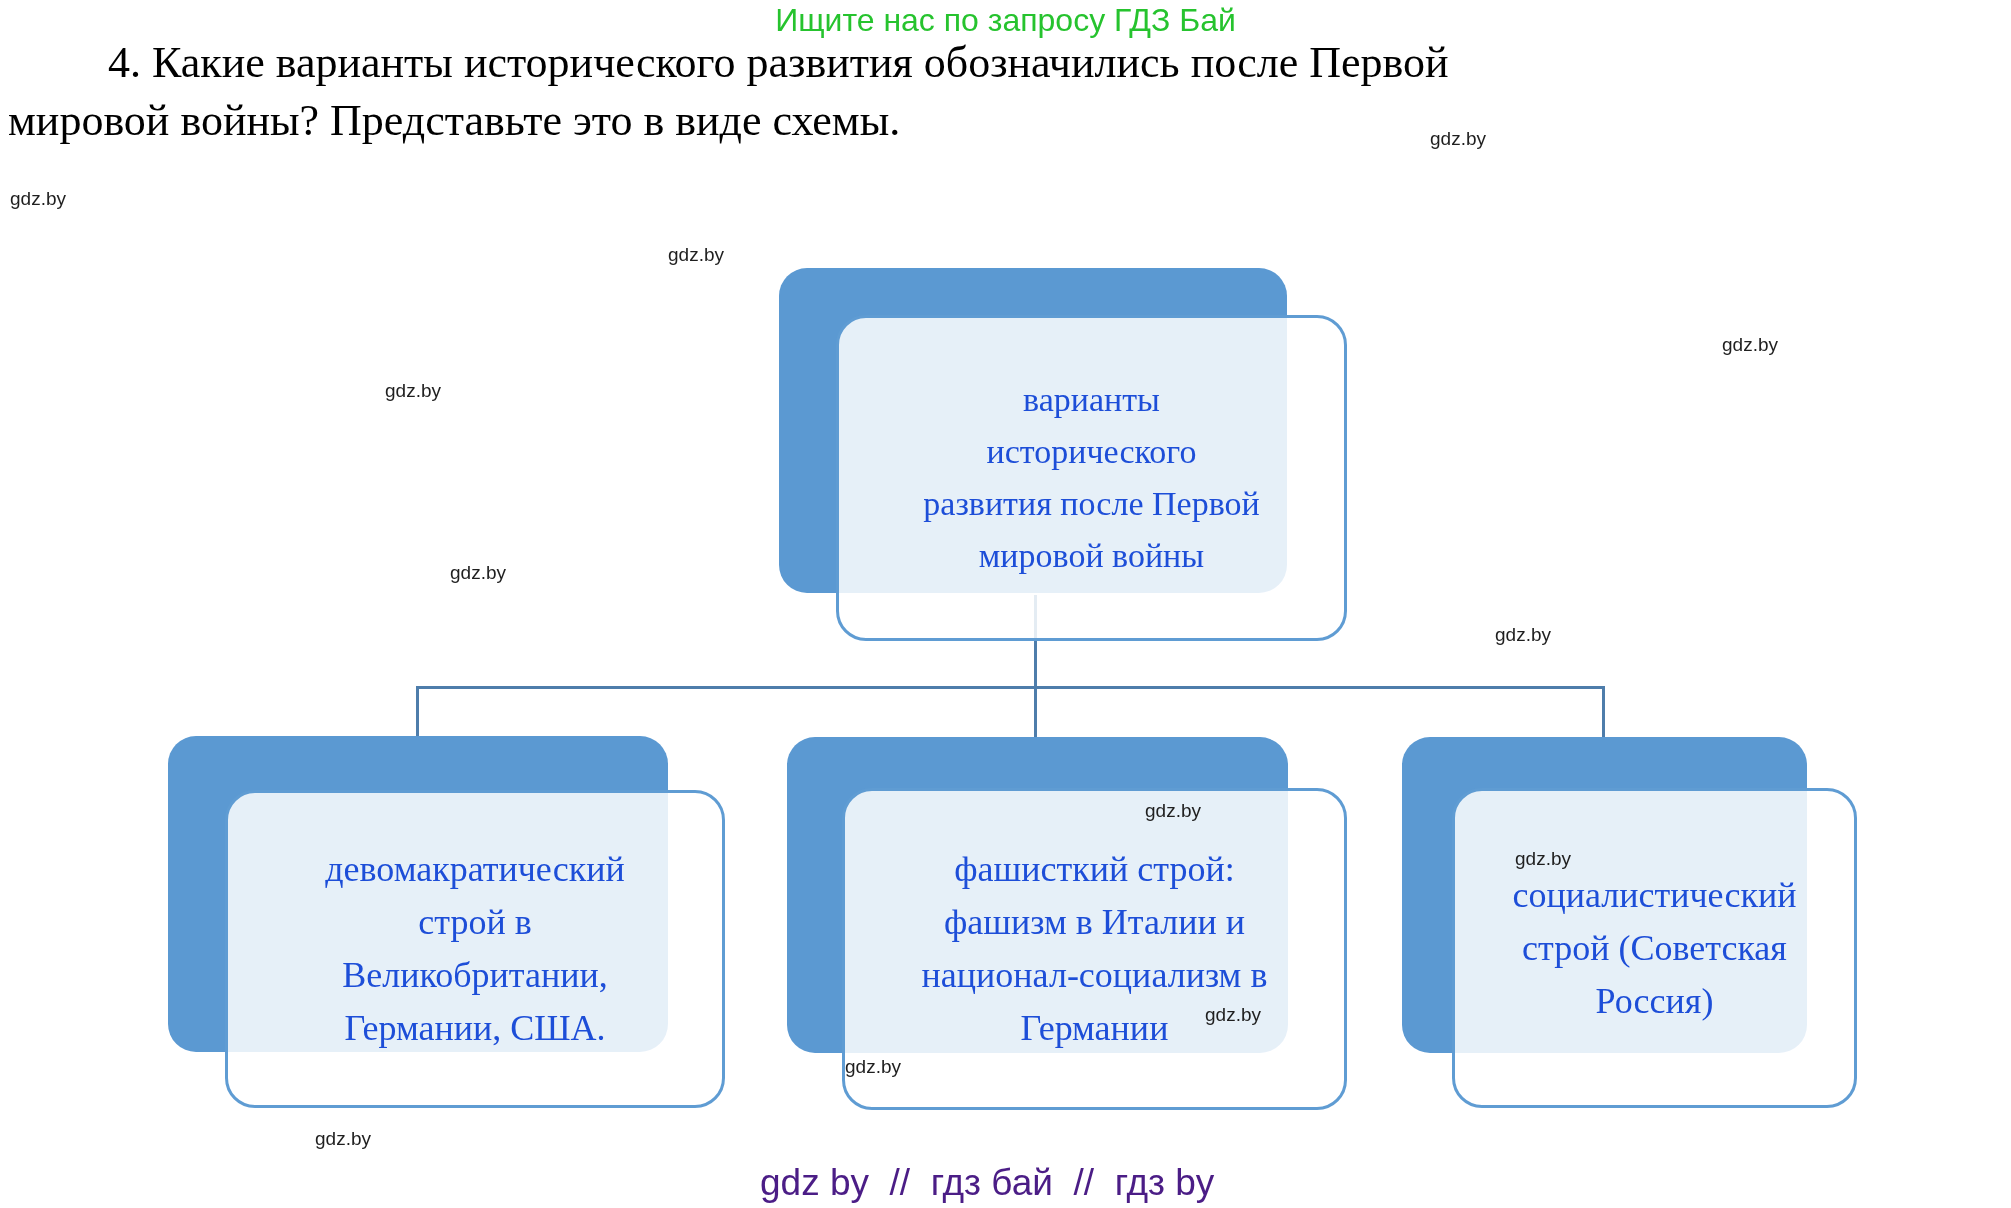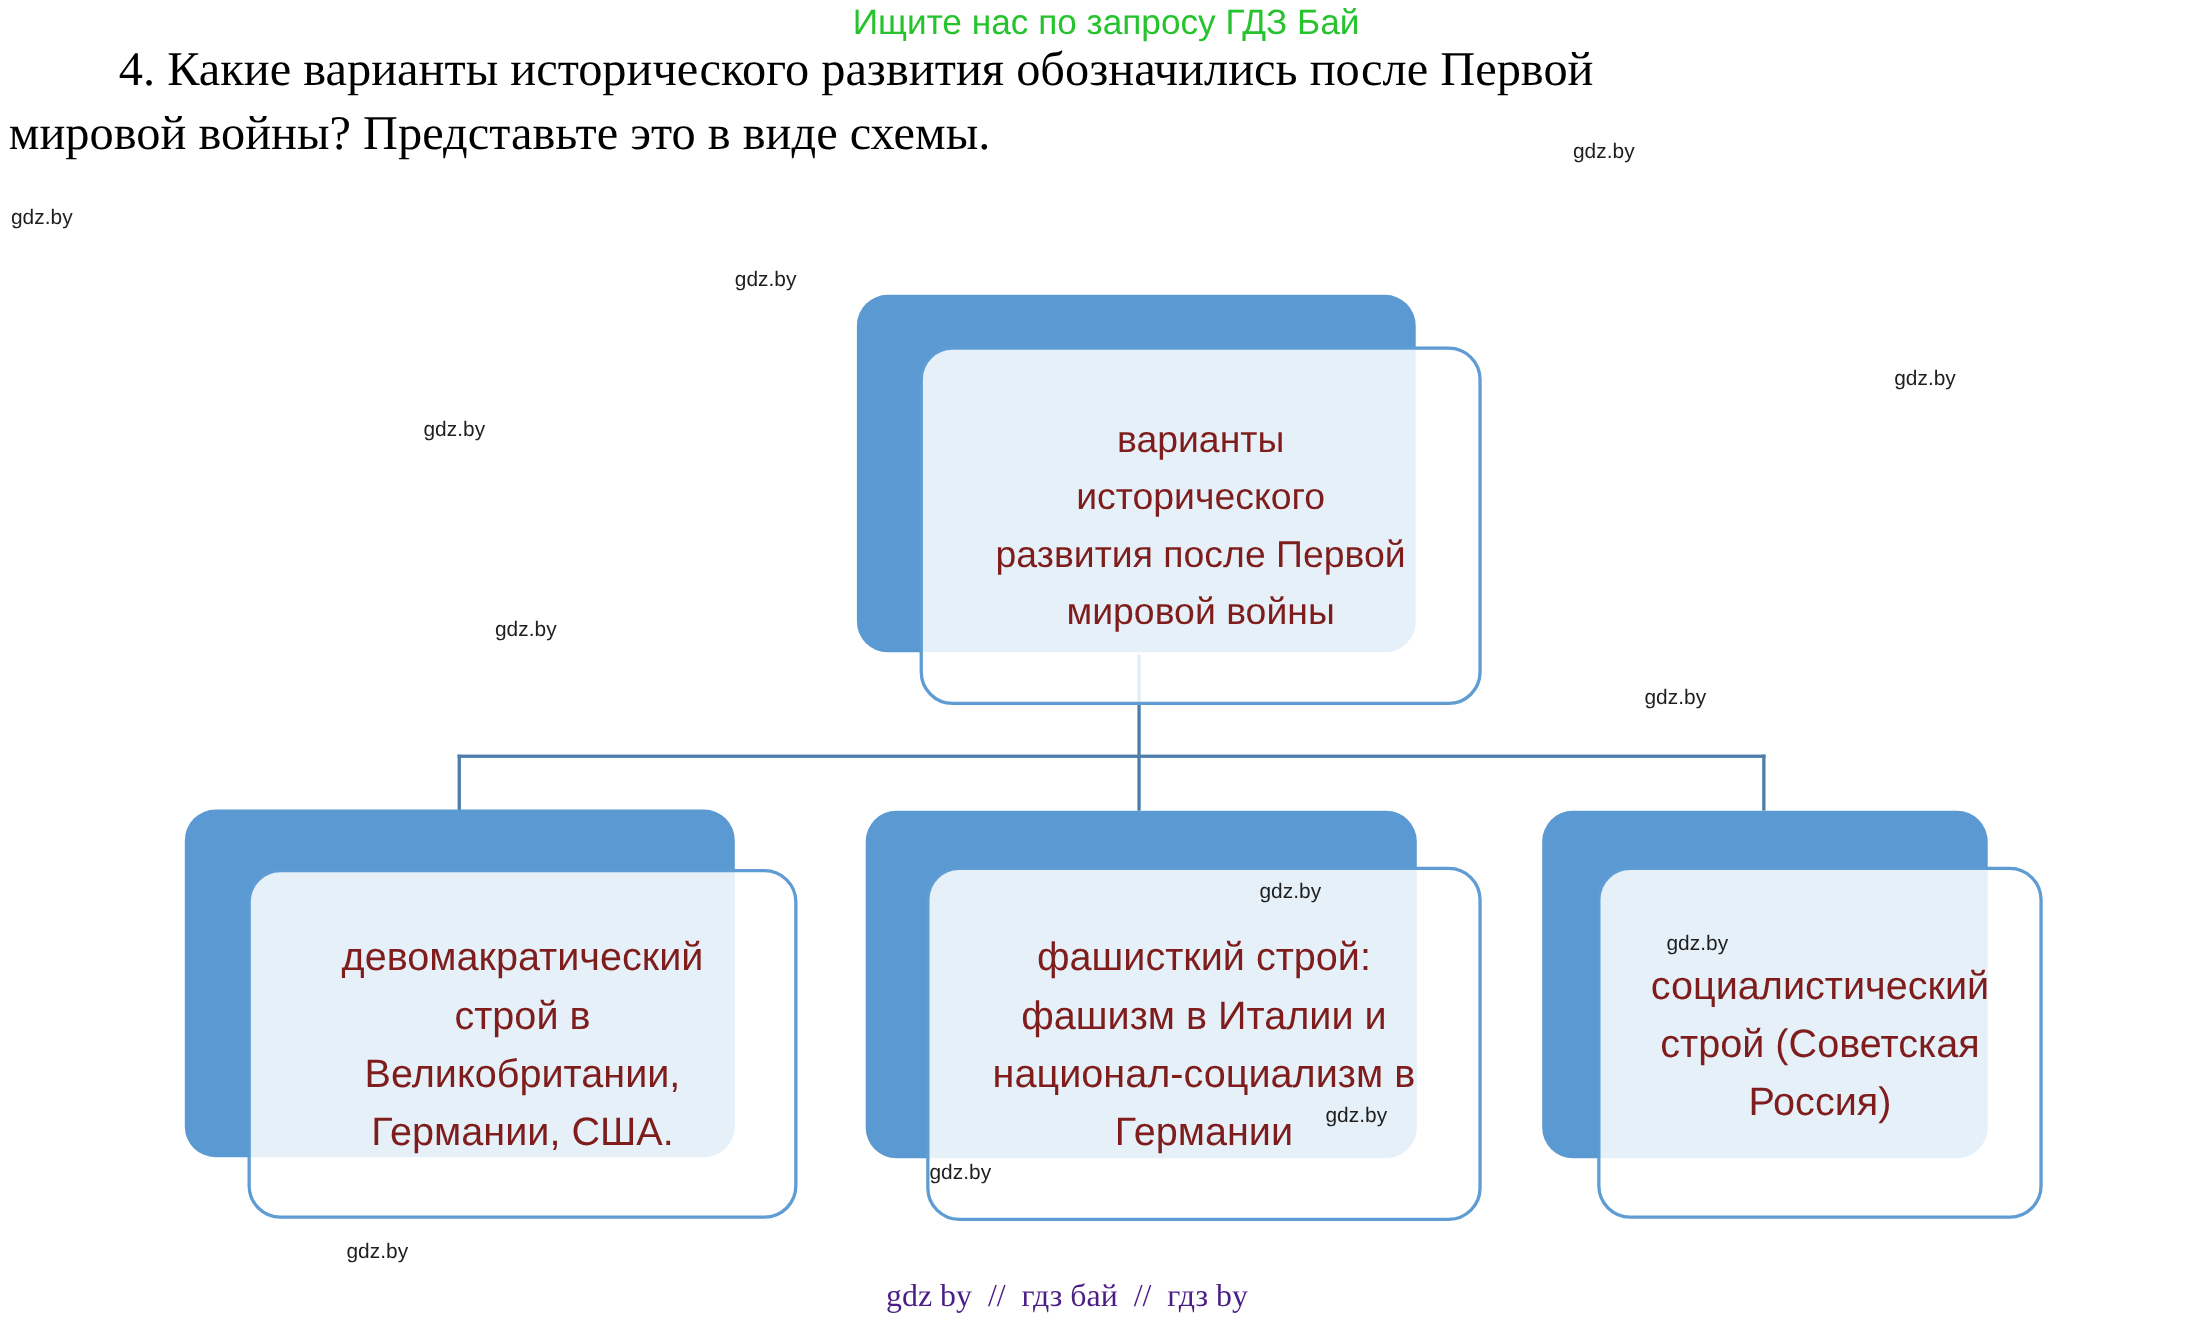--- a/index.html
+++ b/index.html
@@ -14,33 +14,33 @@
   .question{
     position:absolute;left:8px;top:34px;width:1545px;
     font-family:"Liberation Serif", serif;font-size:44px;line-height:58px;color:#000;
     white-space:pre-line;text-indent:100px;
   }
   .wm{
     position:absolute;font-size:19px;color:#1f1f1f;line-height:30px;white-space:nowrap;
   }
   .footer{
     position:absolute;left:760px;top:1162px;width:420px;text-align:center;
-    font-size:29px;color:#4b1d86;white-space:pre;font-family:Liberation Serif, serif;
+    font-size:37px;color:#4b1d86;white-space:pre;
   }
   .conn{position:absolute;background:#4e7dab;}
   .back{
     position:absolute;background:#5b99d2;border-radius:28px;
   }
   .face{
     position:absolute;background:rgba(255,255,255,0.85);
     border:3px solid #5f9cd3;border-radius:30px;box-sizing:border-box;
   }
   .label{
     position:absolute;display:flex;align-items:center;justify-content:center;
-    text-align:center;white-space:pre-line;color:#7f1d1d;
+    text-align:center;white-space:pre-line;color:#1d4ed8;font-family:Liberation Serif, serif;
   }
   .label.root{font-size:34px;line-height:52px;}
   .label.child{font-size:36px;line-height:53px;}
 </style>
 </head>
 <body>
 
 <div id="page">
 
   <div class="promo">Ищите нас по запросу ГДЗ Бай</div>

